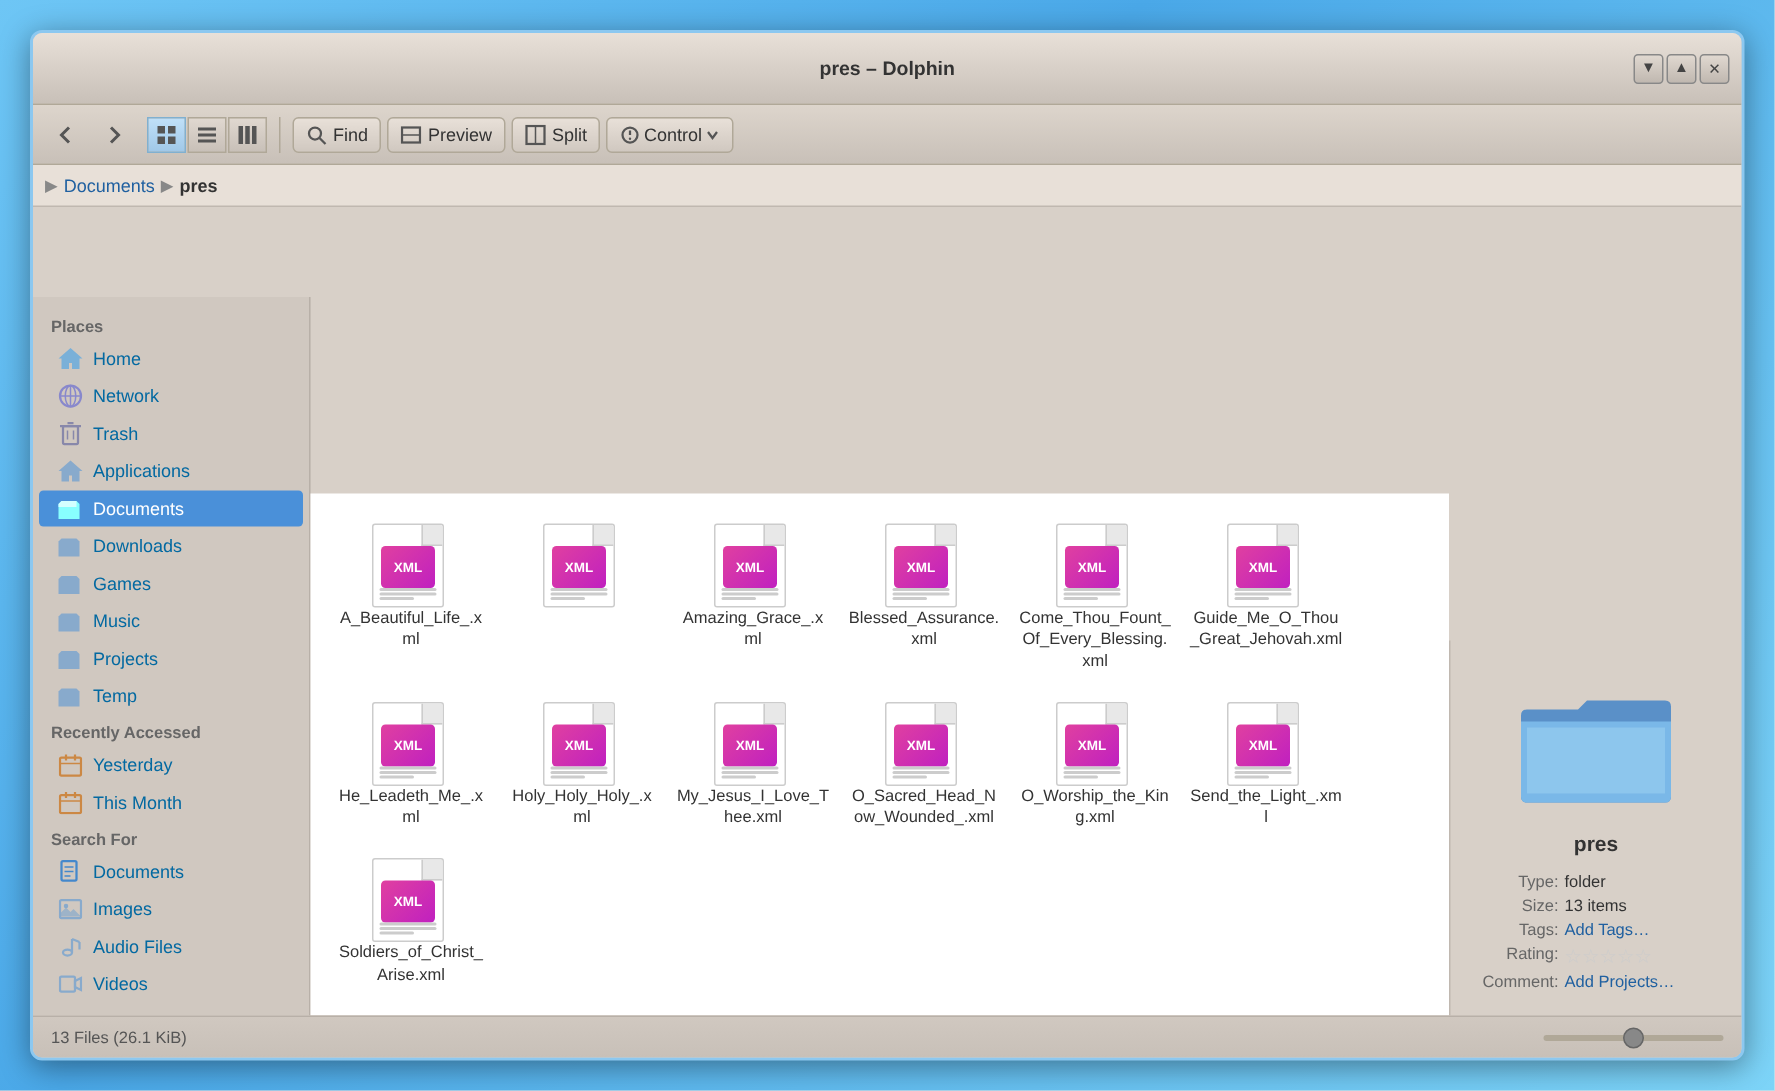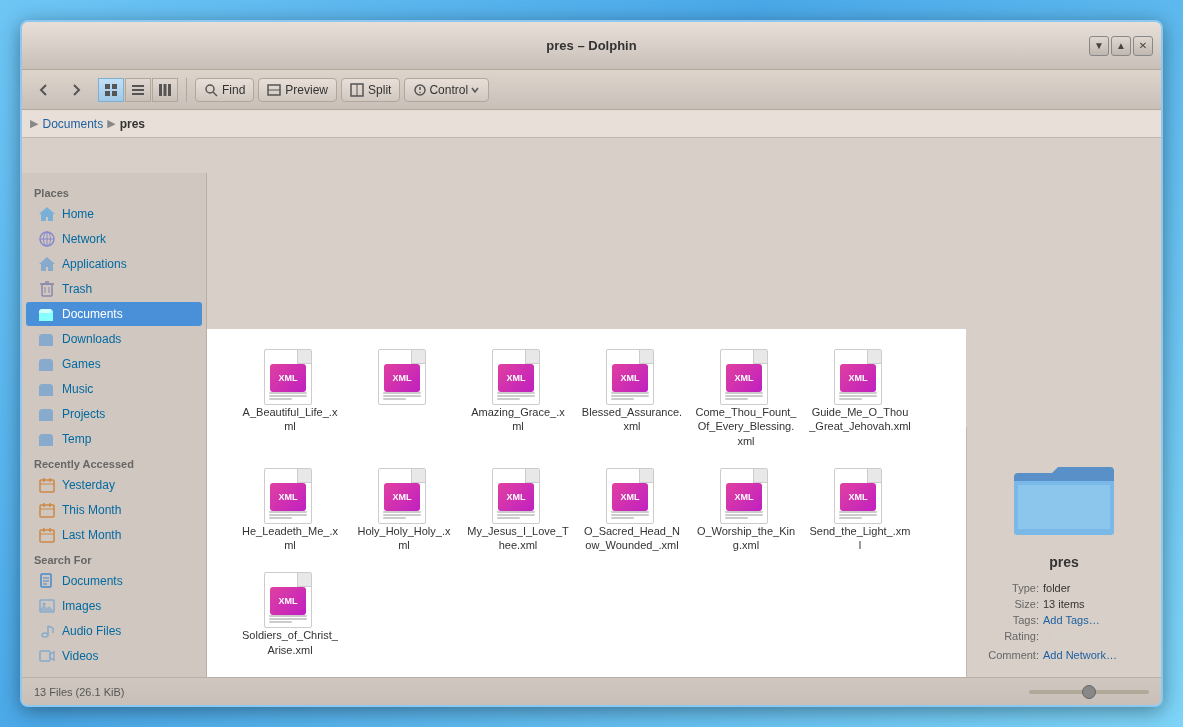--- a/index.html
+++ b/index.html
@@ -187,21 +187,20 @@
       overflow-y: auto;
       padding: 12px;
       display: flex;
       flex-direction: column;
     }
     .file-grid {
       display: flex;
       flex-wrap: wrap;
       gap: 4px;
       align-content: flex-start;
-      margin-left: 16px;
     }
     .file-item {
       width: 110px;
       display: flex;
       flex-direction: column;
       align-items: center;
       padding: 8px 4px;
       border-radius: 4px;
       cursor: pointer;
       text-align: center;
@@ -443,38 +442,38 @@
               <circle cx="9" cy="9" r="7" fill="none" stroke="#8888cc" stroke-width="1.5"></circle>
               <ellipse cx="9" cy="9" rx="3.5" ry="7" fill="none" stroke="#8888cc" stroke-width="1"></ellipse>
               <line x1="2" y1="9" x2="16" y2="9" stroke="#8888cc" stroke-width="1"></line>
               <line x1="9" y1="2" x2="9" y2="16" stroke="#8888cc" stroke-width="1"></line>
             </svg>
         </div>
         <span>Network</span>
       </div>
       <div class="sidebar-item">
         <div class="sidebar-icon">
-          <svg width="18" height="16" viewBox="0 0 18 16">
-              <path d="M9 1L1 8h2v7h5v-4h2v4h5V8h2L9 1z" fill="#88aacc"></path>
-            </svg>
-        </div>
-        <span>Applications</span>
-      </div>
-      <div class="sidebar-item">
-        <div class="sidebar-icon">
           <svg width="16" height="18" viewBox="0 0 16 18">
               <rect x="3" y="4" width="10" height="12" rx="1" fill="none" stroke="#8888aa" stroke-width="1.5"></rect>
               <line x1="1" y1="4" x2="15" y2="4" stroke="#8888aa" stroke-width="1.5"></line>
               <line x1="6" y1="2" x2="10" y2="2" stroke="#8888aa" stroke-width="1.5"></line>
               <line x1="6" y1="7" x2="6" y2="13" stroke="#8888aa" stroke-width="1"></line>
               <line x1="10" y1="7" x2="10" y2="13" stroke="#8888aa" stroke-width="1"></line>
             </svg>
         </div>
         <span>Trash</span>
       </div>
+      <div class="sidebar-item">
+        <div class="sidebar-icon">
+          <svg width="18" height="16" viewBox="0 0 18 16">
+              <path d="M9 1L1 8h2v7h5v-4h2v4h5V8h2L9 1z" fill="#88aacc"></path>
+            </svg>
+        </div>
+        <span>Applications</span>
+      </div>
       <div class="sidebar-item active">
         <div class="sidebar-icon">
           <svg width="18" height="16" viewBox="0 0 18 16">
               <path d="M1 5L3 3h10l2 2v10H1V5z" fill="#4488cc"></path>
               <path d="M13 3v4H1V5l2-2h10z" fill="#6aaaee"></path>
             </svg>
         </div>
         <span>Documents</span>
       </div>
       <div class="sidebar-item">
@@ -533,31 +532,20 @@
       <div class="sidebar-item">
         <div class="sidebar-icon">
           <svg width="16" height="16" viewBox="0 0 16 16">
               <rect x="1" y="3" width="14" height="12" rx="1" fill="none" stroke="#cc8844" stroke-width="1.5"></rect>
               <line x1="1" y1="7" x2="15" y2="7" stroke="#cc8844" stroke-width="1"></line>
               <line x1="5" y1="1" x2="5" y2="5" stroke="#cc8844" stroke-width="1.5"></line>
               <line x1="11" y1="1" x2="11" y2="5" stroke="#cc8844" stroke-width="1.5"></line>
             </svg>
         </div>
         <span>This Month</span>
-      </div>
-      <div class="sidebar-item">
-        <div class="sidebar-icon">
-          <svg width="16" height="16" viewBox="0 0 16 16">
-              <rect x="1" y="3" width="14" height="12" rx="1" fill="none" stroke="#cc8844" stroke-width="1.5"></rect>
-              <line x1="1" y1="7" x2="15" y2="7" stroke="#cc8844" stroke-width="1"></line>
-              <line x1="5" y1="1" x2="5" y2="5" stroke="#cc8844" stroke-width="1.5"></line>
-              <line x1="11" y1="1" x2="11" y2="5" stroke="#cc8844" stroke-width="1.5"></line>
-            </svg>
-        </div>
-        <span>Last Month</span>
       </div>
 
       <div class="sidebar-section-header">Search For</div>
       <div class="sidebar-item">
         <div class="sidebar-icon">
           <svg width="16" height="16" viewBox="0 0 16 16">
               <rect x="2" y="1" width="10" height="13" rx="1" fill="none" stroke="#4488cc" stroke-width="1.5"></rect>
               <line x1="4" y1="5" x2="10" y2="5" stroke="#4488cc" stroke-width="1"></line>
               <line x1="4" y1="8" x2="10" y2="8" stroke="#4488cc" stroke-width="1"></line>
               <line x1="4" y1="11" x2="8" y2="11" stroke="#4488cc" stroke-width="1"></line>
@@ -818,21 +806,21 @@
         <div class="details-row">
           <span class="details-label">Tags:</span>
           <a class="details-link">Add Tags…</a>
         </div>
         <div class="details-row">
           <span class="details-label">Rating:</span>
           <span class="star">☆☆☆☆☆</span>
         </div>
         <div class="details-row">
           <span class="details-label">Comment:</span>
-          <a class="details-link">Add Network…</a>
+          <a class="details-link">Add Projects…</a>
         </div>
       </div>
     </div>
   </div>
 
   <div class="statusbar">
     <span class="statusbar-text">13 Files (26.1 KiB)</span>
     <div class="zoom-slider-container">
       <div class="zoom-slider">
         <div class="zoom-thumb"></div>

